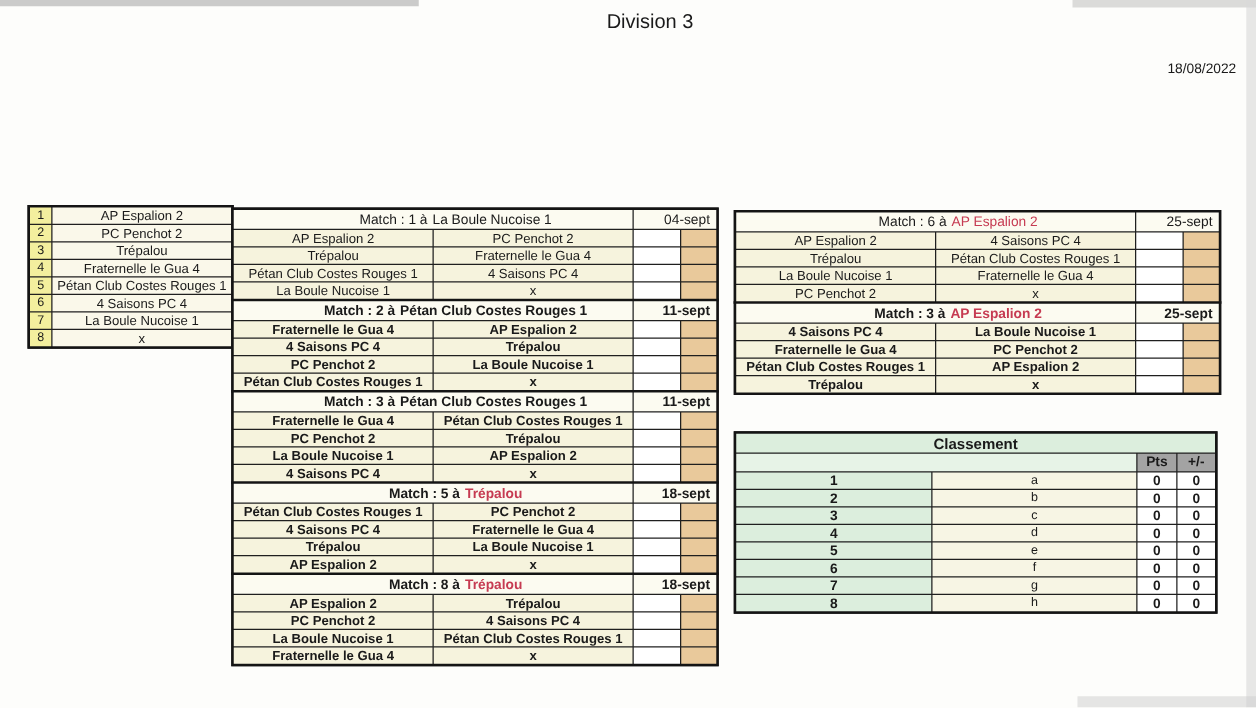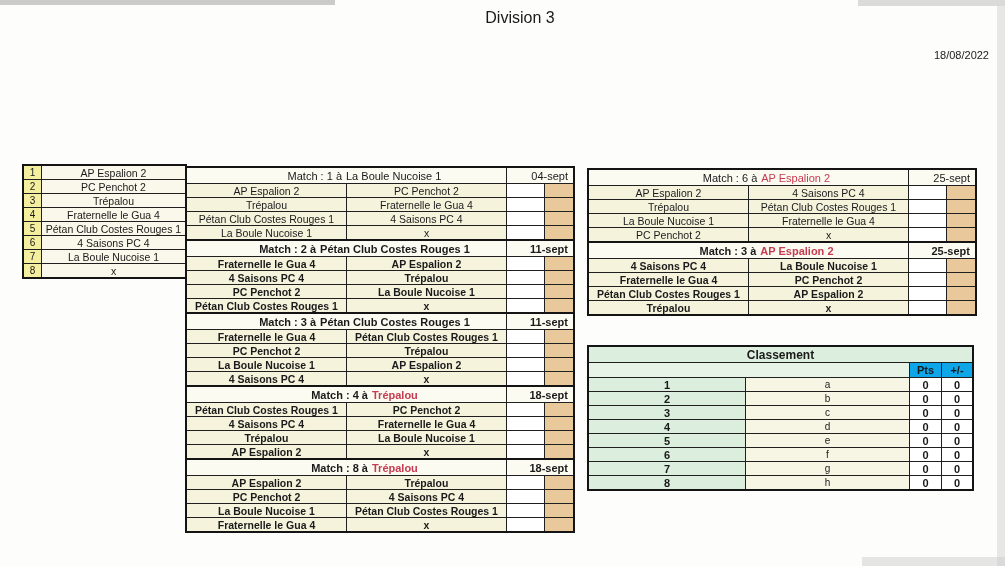--- a/index.html
+++ b/index.html
@@ -47,21 +47,21 @@
   .bonus { background:#e9c99b; }
 
   
   .classement {
     left:587px; top:345px;
     grid-template-columns:156px 163px 31px 30px;
     grid-template-rows:15px 14px repeat(8,13px);
   }
   .c-title { grid-column:1/5; background:#dceedd; font-weight:bold; font-size:12px; }
   .c-sub   { grid-column:1/3; background:#e7f3e7; }
-  .c-hdr   { background:#0ea5e9; font-weight:bold; font-size:11px; }
+  .c-hdr   { background:#a3a3a3; font-weight:bold; font-size:11px; }
   .rank    { background:#dceedd; font-weight:bold; font-size:11px; }
   .letter  { background:#f7f5e4; font-size:10px; }
   .val     { background:#ffffff; font-weight:bold; font-size:11px; }
 
   
   .art { position:absolute; pointer-events:none; }
   .art-tl { left:0; top:0; width:335px; height:5px; background:#9a9a9a; opacity:.5; }
   .art-tr { left:858px; top:0; width:147px; height:6px; background:#9a9a9a; opacity:.35; }
   .art-r  { right:0; top:0; width:8px; height:566px; background:#d8d8d8; opacity:.6; }
   .art-br { left:862px; top:557px; width:143px; height:9px; background:#cdcdcd; opacity:.5; }
@@ -163,21 +163,21 @@
       <div class="cell team">AP Espalion 2</div>
       <div class="cell score"></div>
       <div class="cell bonus"></div>
       <div class="cell team">4 Saisons PC 4</div>
       <div class="cell team">x</div>
       <div class="cell score"></div>
       <div class="cell bonus"></div>
     </div>
     <div class="match-table">
       <div class="cell mhead">
-        <span class="prefix">Match : 4 à</span>
+        <span class="prefix">Match : 5 à</span>
         <span class="venue red">Trépalou</span>
       </div>
       <div class="cell mdate">18-sept</div>
       <div class="cell team">Pétan Club Costes Rouges 1</div>
       <div class="cell team">PC Penchot 2</div>
       <div class="cell score"></div>
       <div class="cell bonus"></div>
       <div class="cell team">4 Saisons PC 4</div>
       <div class="cell team">Fraternelle le Gua 4</div>
       <div class="cell score"></div>

